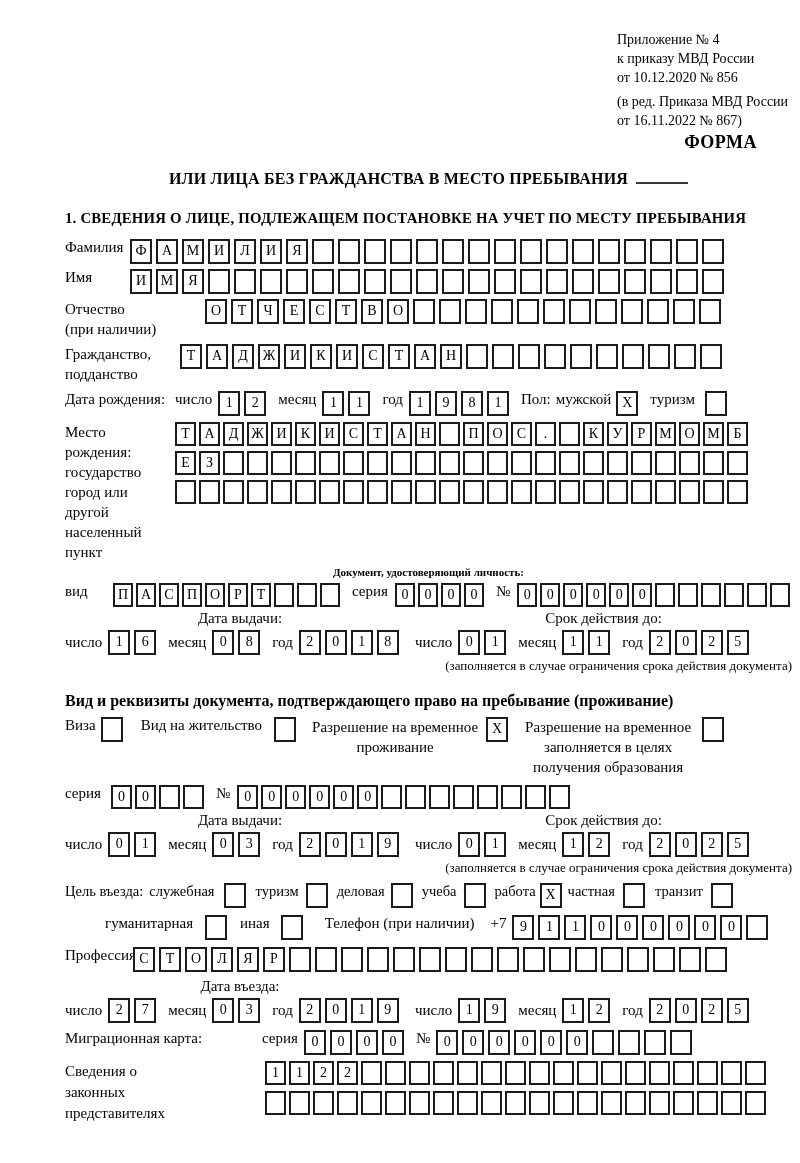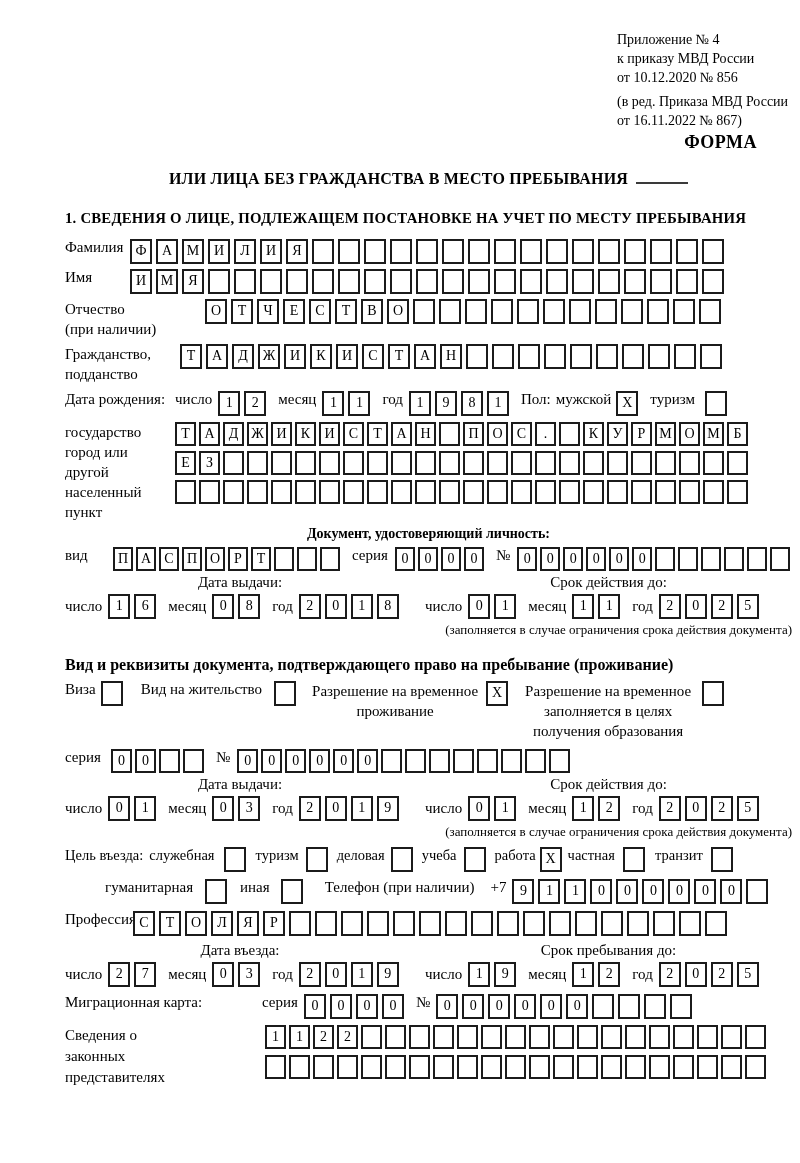--- a/index.html
+++ b/index.html
@@ -22,22 +22,22 @@
   .lab { flex:0 0 auto; font-size:15px; }
   .mlab { line-height:20px; font-size:15px; }
   .w65 { width:65px; } .w140 { width:140px; } .w115 { width:115px; } .w110 { width:110px; }
 
   .boxes { display:flex; gap:4px; flex:0 0 auto; }
   .cell { flex:0 0 auto; width:22px; height:25px; border:2px solid #1b1b1b; text-align:center; font-size:14px; line-height:20px; background:#fff; }
   .tight { gap:3px; } .tight .cell { width:21px; height:24px; }
   .xtight { gap:3px; } .xtight .cell { width:20px; height:24px; }
 
   .dlab { flex:0 0 auto; margin:0 7px 0 12px; }
-  .center-bold { text-align:center; font-weight:bold; font-size:14px; margin-top:4px; }
-  .twocol { display:flex; margin-top:3px;gap:10px; }
+  .center-bold { text-align:center; font-weight:bold; font-size:11px; margin-top:4px; }
+  .twocol { display:flex; margin-top:3px; }
   .col-l { width:350px; flex:0 0 auto; } .col-r { flex:1; }
   .ct { text-align:center; }
   .dgroup { display:flex; align-items:center; }
   .dg-lab { flex:0 0 auto; margin-right:6px; }
   .dg-lab.mid { margin-left:12px; }
   .note { text-align:right; font-size:13px; margin-top:3px; }
   .intro { font-size:16px; line-height:24px; margin-top:15px;font-weight:bold; }
   .optlabel { text-align:center; font-size:15px; line-height:20px; flex:0 0 auto; }
   .stack .boxes { margin-bottom:5px; }
 </style>
@@ -202,20 +202,21 @@
       <span class="cell">X</span>
     </span>
   <span class="lab" style="margin-left:12px">туризм</span>
   <span class="boxes" style="margin-left:10px">
       <span class="cell"></span>
     </span>
 </div>
 
 <div class="frow top" style="margin-top:6px">
   <div class="lab w110">
+    <div class="mlab">Место рождения:</div>
     <div class="mlab">государство</div>
     <div class="mlab">город или другой</div>
     <div class="mlab">населенный пункт</div>
   </div>
   <div class="stack">
     <div class="boxes tight">
         <span class="cell">Т</span>
         <span class="cell">А</span>
         <span class="cell">Д</span>
         <span class="cell">Ж</span>
@@ -554,21 +555,20 @@
       <span class="cell"></span>
       <span class="cell"></span>
       <span class="cell"></span>
       <span class="cell"></span>
       <span class="cell"></span>
     </span>
 </div>
 
 <div class="twocol" style="margin-top:6px">
   <div class="col-l ct">Дата въезда:</div>
-  <div class="col-r ct">Срок пребывания до:</div>
 </div>
 <div class="twocol">
   <div class="col-l dgroup">
     <span class="dg-lab">число</span>
     <span class="boxes">
         <span class="cell">2</span>
         <span class="cell">7</span>
       </span>
     <span class="dg-lab mid">месяц</span>
     <span class="boxes">

